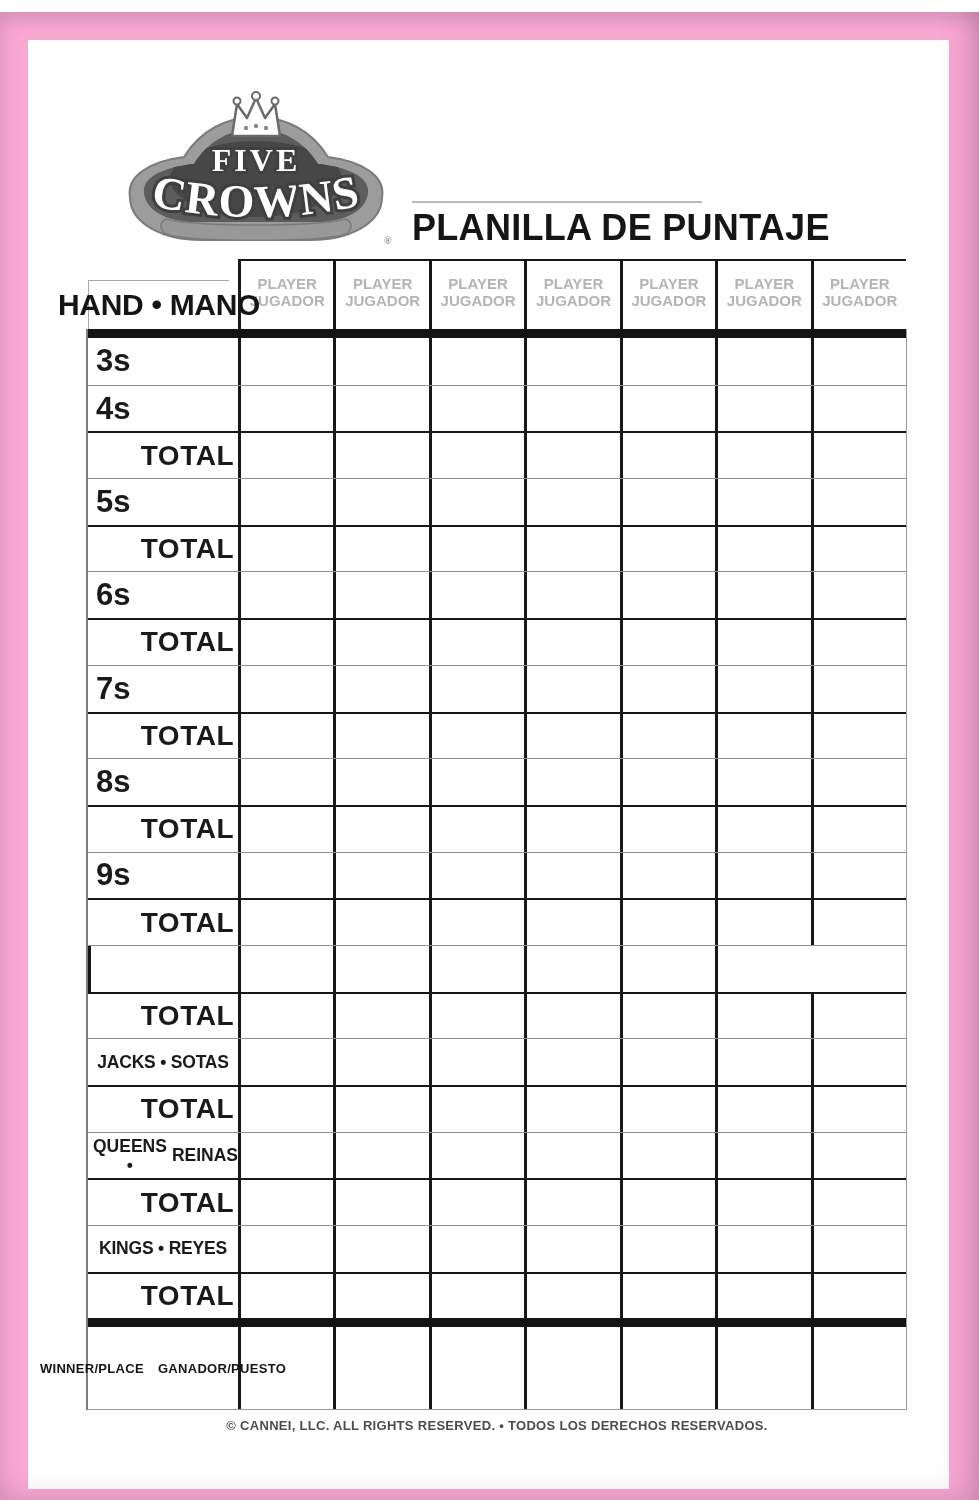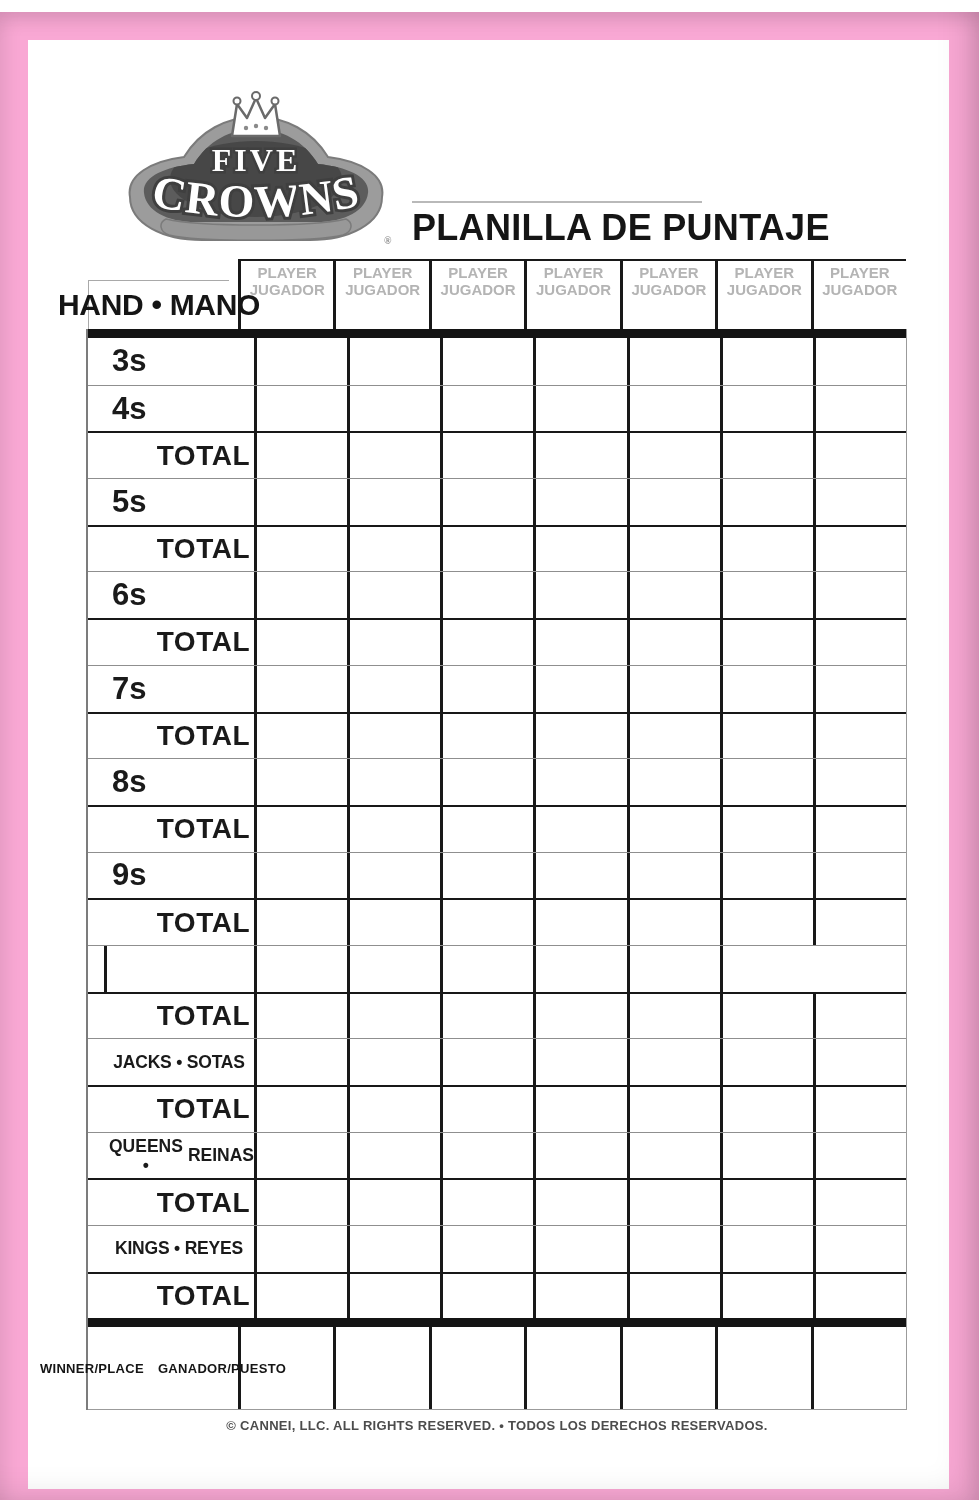--- a/index.html
+++ b/index.html
@@ -22,34 +22,34 @@
   .title-en{position:absolute;left:384px;top:118px;font-size:34px;font-weight:bold;letter-spacing:0.5px;color:#151515;white-space:nowrap;}
   .title-divider{position:absolute;left:384px;top:161px;width:290px;height:2px;background:#b9b9b9;}
   .title-es{position:absolute;left:384px;top:167px;font-size:36px;font-weight:bold;letter-spacing:0.3px;color:#151515;white-space:nowrap;}
 
   
   .score-table{position:absolute;left:60px;top:219px;width:818px;}
   .grid-row{display:grid;grid-template-columns:150px repeat(7,1fr);}
 
   .thead{height:70px;position:relative;}
   .thead .pcell{box-sizing:border-box;border-left:3px solid #181818;border-top:2.5px solid #181818;
-    color:#b4b4b4;font-weight:bold;font-size:15px;line-height:16.5px;text-align:center;padding-top:4px;}
+    color:#b4b4b4;font-weight:bold;font-size:15px;line-height:16.5px;text-align:center;padding-top:15px;}
   .hand-head{position:relative;}
   .hand-box{position:absolute;left:0;bottom:0;width:141px;height:49px;box-sizing:border-box;
     border:1.5px solid #a9a9a9;border-right:none;border-bottom:none;background:#fff;
     display:flex;align-items:center;justify-content:center;
     font-size:30px;font-weight:bold;letter-spacing:-0.3px;white-space:nowrap;color:#151515;}
 
   .black-bar{height:9px;background:#141414;}
 
   .table-lower{box-sizing:content-box;width:818px;margin-left:-2px;
     border-left:2px solid #7c7c7c;border-right:1px solid #9b9b9b;}
   .winner-wrap{border-bottom:1px solid #9b9b9b;}
 
-  .row{height:46.7px;box-sizing:border-box;border-top:1px solid #8f8f8f;padding-left:16px;}
+  .row{height:46.7px;box-sizing:border-box;border-top:1px solid #8f8f8f;}
   .tbody .row:first-child{border-top:none;}
   .row.row-total{border-top:2.5px solid #181818;text-align:center;}
   .row .scell, .winner-row .scell{border-left:3px solid #181818;}
 
   .label-cell{display:flex;align-items:center;overflow:hidden;}
   .row-hand  .label-cell{padding-left:8px;font-size:31px;font-weight:bold;}
   .row-total .label-cell{justify-content:flex-end;padding-right:4px;font-size:28px;font-weight:bold;letter-spacing:0.5px;}
   .row-face  .label-cell{justify-content:center;font-size:17.5px;font-weight:bold;letter-spacing:-0.2px;text-align:center;}
   .row-face2 .label-cell{flex-direction:row;justify-content:center;font-size:17.5px;font-weight:bold;line-height:19px;text-align:center;}
 

